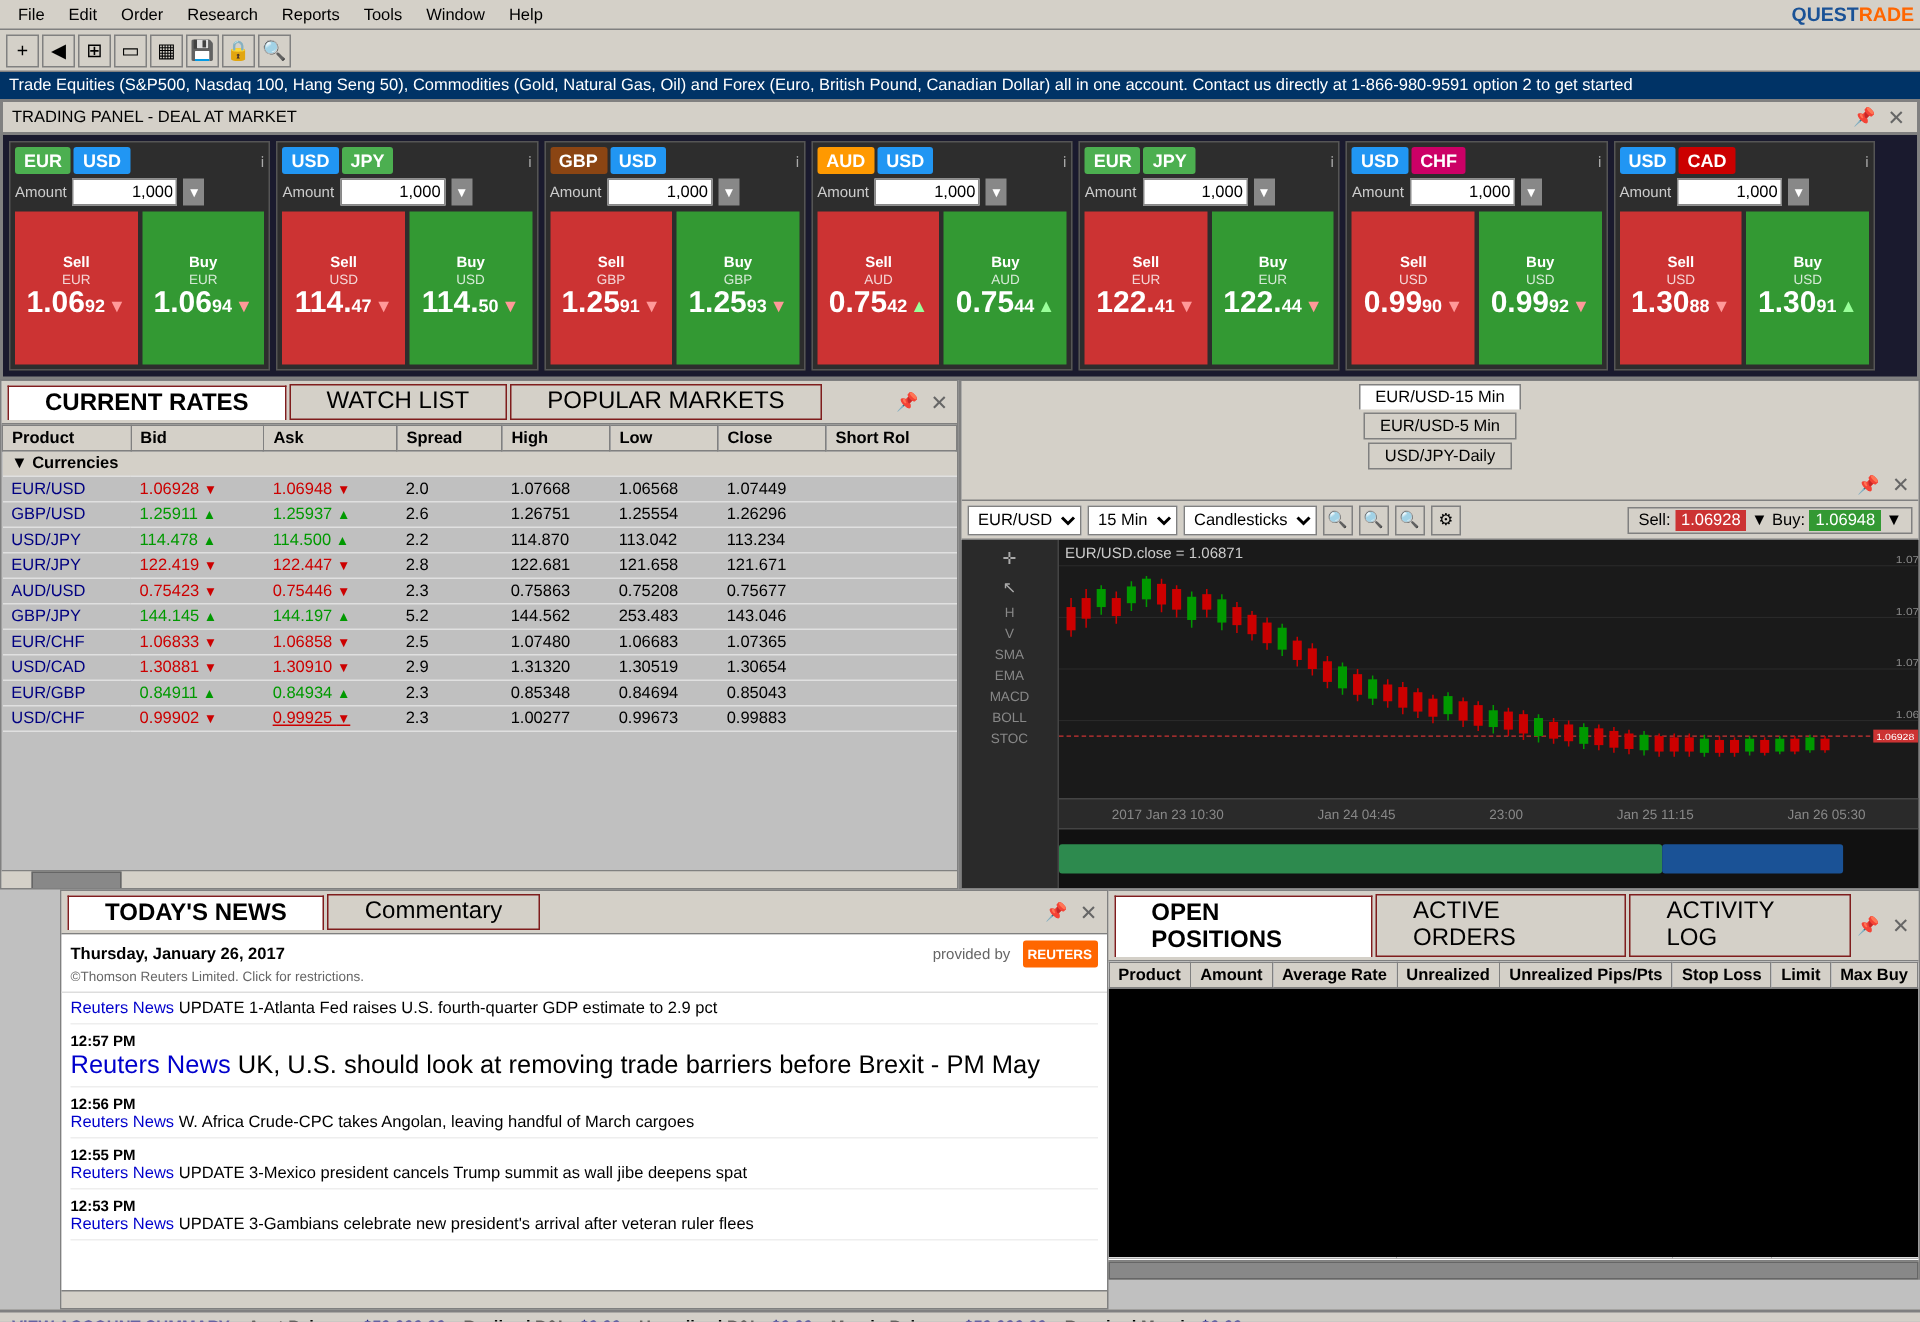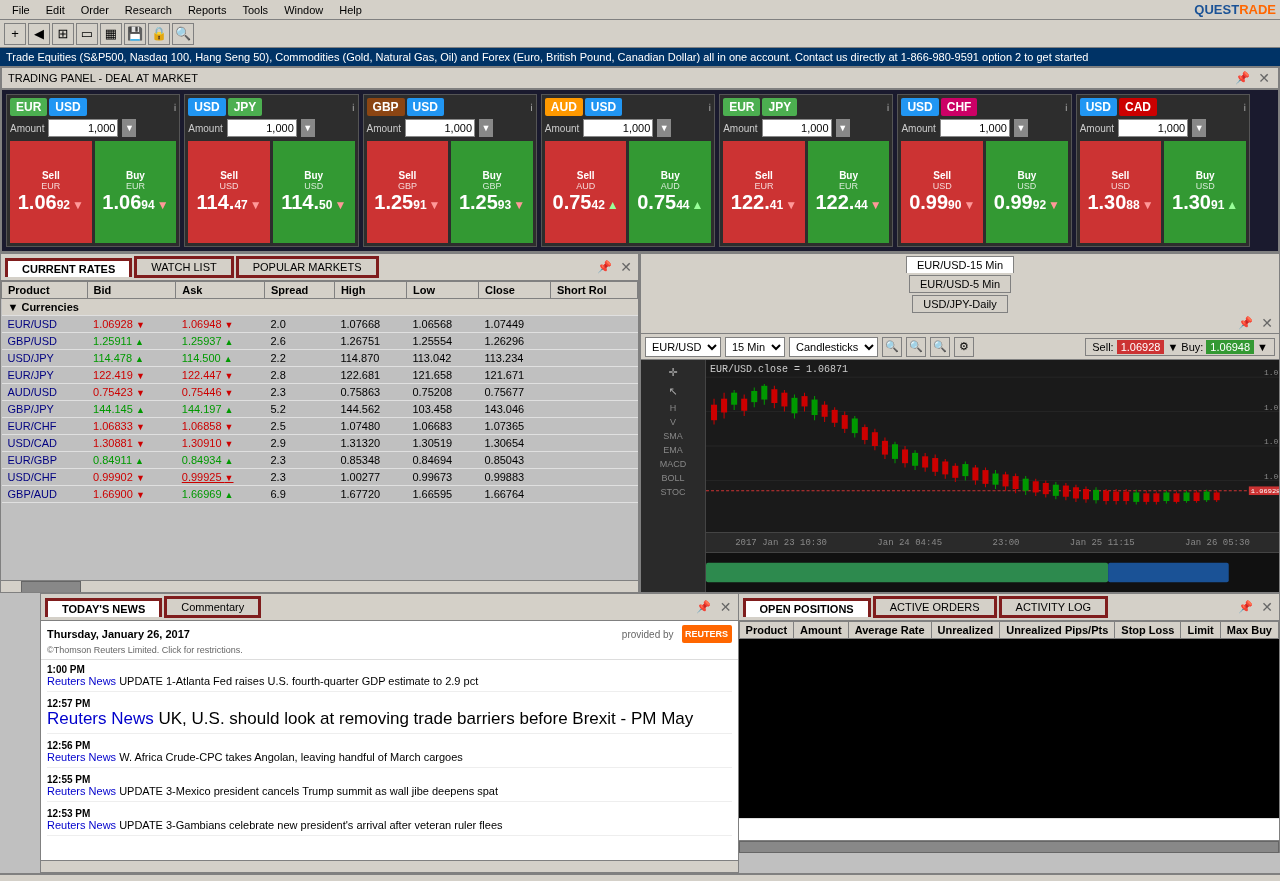--- a/index.html
+++ b/index.html
@@ -46,21 +46,21 @@
     
     
     #main-area { display: flex; height: calc(881px - 20px - 28px - 14px - 22px - 165px - 22px - 20px); }
     
     
     #left-panel { width: 640px; display: flex; flex-direction: column; border-right: 1px solid #808080; }
     
     
     #rates-panel { flex: 1; border: 1px solid #808080; display: flex; flex-direction: column; }
     #rates-tabs { background: #d4d0c8; border-bottom: 1px solid #808080; display: flex; align-items: center; padding: 2px 4px; gap: 2px; }
-    .tab { padding: 2px 14px; border: 3px solid #7f1d1d; background: #d4d0c8; cursor: pointer; font-size: 11px; }
+    .tab { padding: 2px 24px; border: 1px solid #7f1d1d; background: #d4d0c8; cursor: pointer; font-size: 16px; }
     .tab.active { background: white; border-bottom: none; font-weight: bold; }
     
     #rates-table { flex: 1; overflow: auto; }
     table { width: 100%; border-collapse: collapse; }
     th { background: #d4d0c8; border: 1px solid #808080; padding: 2px 6px; text-align: left; font-size: 11px; position: sticky; top: 0; white-space: nowrap; }
     td { border-bottom: 1px solid #e0e0e0; padding: 2px 6px; font-size: 11px; white-space: nowrap; }
     .section-header td { background: #d4d0c8; font-weight: bold; font-size: 11px; }
     
     
     #news-panel { height: 280px; border: 1px solid #808080; border-top: 0; display: flex; flex-direction: column; }
@@ -81,21 +81,21 @@
     .chart-tool-btn { background: #d4d0c8; border: 1px solid #808080; width: 20px; height: 20px; cursor: pointer; display: flex; align-items: center; justify-content: center; font-size: 11px; }
     .sell-indicator { background: #d4d0c8; border: 1px solid #808080; padding: 1px 6px; font-size: 11px; display: flex; align-items: center; gap: 3px; margin-left: auto; }
     .sell-price { background: #cc3333; color: white; padding: 1px 4px; }
     .buy-price { background: #339933; color: white; padding: 1px 4px; }
     
     #chart-area { flex: 1; background: #1a1a1a; display: flex; overflow: hidden; }
     #chart-sidebar { width: 65px; background: #2a2a2a; border-right: 1px solid #444; display: flex; flex-direction: column; align-items: center; padding: 4px 2px; gap: 2px; }
     .chart-tool { color: #aaa; font-size: 11px; cursor: pointer; padding: 2px 4px; width: 100%; text-align: center; }
     .chart-indicator-label { color: #888; font-size: 9px; text-align: center; width: 100%; padding: 1px 0; cursor: pointer; }
     
-    #chart-main { flex: 1; position: relative; background: #1a1a1a; font-family: Liberation Mono, monospace; }
+    #chart-main { flex: 1; position: relative; background: #1a1a1a; }
     
     
     #positions-panel { height: 260px; border: 1px solid #808080; border-top: 0; display: flex; flex-direction: column; }
     #positions-tabs { background: #d4d0c8; border-bottom: 1px solid #808080; display: flex; align-items: center; padding: 2px 4px; gap: 2px; }
     
     
     #status-bar { background: #d4d0c8; border-top: 2px solid #808080; height: 22px; display: flex; align-items: center; padding: 0 8px; gap: 12px; font-size: 11px; }
     .status-item { display: flex; align-items: center; gap: 4px; }
     .status-label { font-weight: bold; }
     .status-value { color: #000080; font-weight: bold; }
@@ -486,21 +486,21 @@
     <td>0.75208</td>
     <td>0.75677</td>
     <td></td>
   </tr>
               <tr>
     <td style="color:#000080; cursor:pointer;">GBP/JPY</td>
     <td style="color:#009900;">144.145 <span style="color:#009900;font-size:9px;">▲</span></td>
     <td style="color:#009900;">144.197 <span style="color:#009900;font-size:9px;">▲</span></td>
     <td>5.2</td>
     <td>144.562</td>
-    <td>103.458</td>
+    <td>253.483</td>
     <td>143.046</td>
     <td></td>
   </tr>
               <tr>
     <td style="color:#000080; cursor:pointer;">EUR/CHF</td>
     <td style="color:#cc0000;">1.06833 <span style="color:#cc0000;font-size:9px;">▼</span></td>
     <td style="color:#cc0000;">1.06858 <span style="color:#cc0000;font-size:9px;">▼</span></td>
     <td>2.5</td>
     <td>1.07480</td>
     <td>1.06683</td>
@@ -528,30 +528,20 @@
     <td></td>
   </tr>
               <tr>
     <td style="color:#000080; cursor:pointer;">USD/CHF</td>
     <td style="color:#cc0000;">0.99902 <span style="color:#cc0000;font-size:9px;">▼</span></td>
     <td style="color:#cc0000;text-decoration:underline;">0.99925 <span style="color:#cc0000;font-size:9px;">▼</span></td>
     <td>2.3</td>
     <td>1.00277</td>
     <td>0.99673</td>
     <td>0.99883</td>
-    <td></td>
-  </tr>
-              <tr>
-    <td style="color:#000080; cursor:pointer;">GBP/AUD</td>
-    <td style="color:#cc0000;">1.66900 <span style="color:#cc0000;font-size:9px;">▼</span></td>
-    <td style="color:#009900;">1.66969 <span style="color:#009900;font-size:9px;">▲</span></td>
-    <td>6.9</td>
-    <td>1.67720</td>
-    <td>1.66595</td>
-    <td>1.66764</td>
     <td></td>
   </tr>
             </tbody>
         </table>
       </div>
       <div id="scrollbar-h">
         <div class="scroll-track">
           <div class="scroll-thumb"></div>
         </div>
       </div>
@@ -764,21 +754,20 @@
         <div style="display:flex; align-items:center; gap:4px; font-size:10px; color:#666;">
           <span>provided by</span>
           <div class="reuters-logo">REUTERS</div>
         </div>
       </div>
       <span style="font-size:9px; color:#666;">©Thomson Reuters Limited.  Click for restrictions.</span>
     </div>
     <div style="flex:1; overflow-y:auto; background:white; padding:4px 6px; position:relative;">
       <div id="news-list">
           <div style="margin-bottom: 6px; border-bottom: 1px solid rgb(238, 238, 238); padding-bottom: 4px;">
-    <div style="font-weight:bold; font-size:10px;">1:00 PM</div>
     <div style="font-size:11px;">
       <span style="color:#0000cc; cursor:pointer;">Reuters News</span>
       <span style="cursor:pointer;"> UPDATE 1-Atlanta Fed raises U.S. fourth-quarter GDP estimate to 2.9 pct</span>
     </div>
   </div>
           <div style="margin-bottom: 6px; border-bottom: 1px solid rgb(238, 238, 238); padding-bottom: 4px;">
     <div style="font-weight:bold; font-size:10px;">12:57 PM</div>
     <div style="font-size:17px;">
       <span style="color:#0000cc; cursor:pointer;">Reuters News</span>
       <span style="cursor:pointer;"> UK, U.S. should look at removing trade barriers before Brexit - PM May</span>

